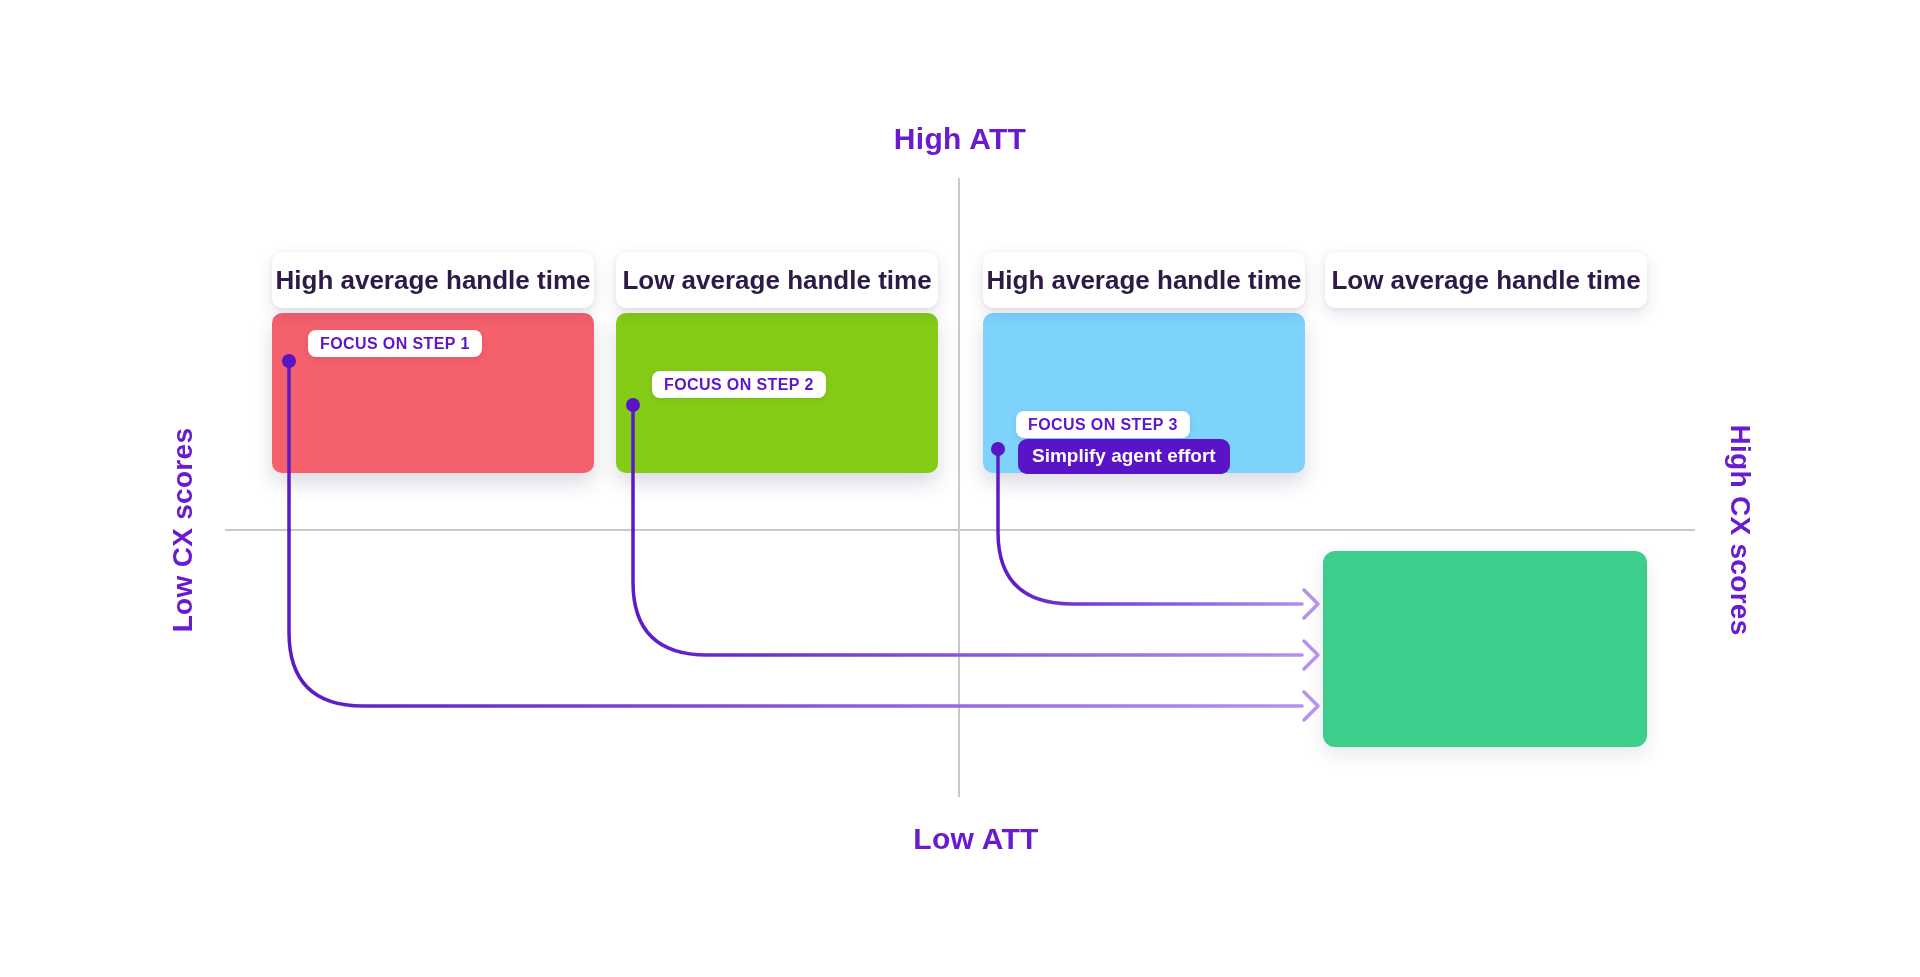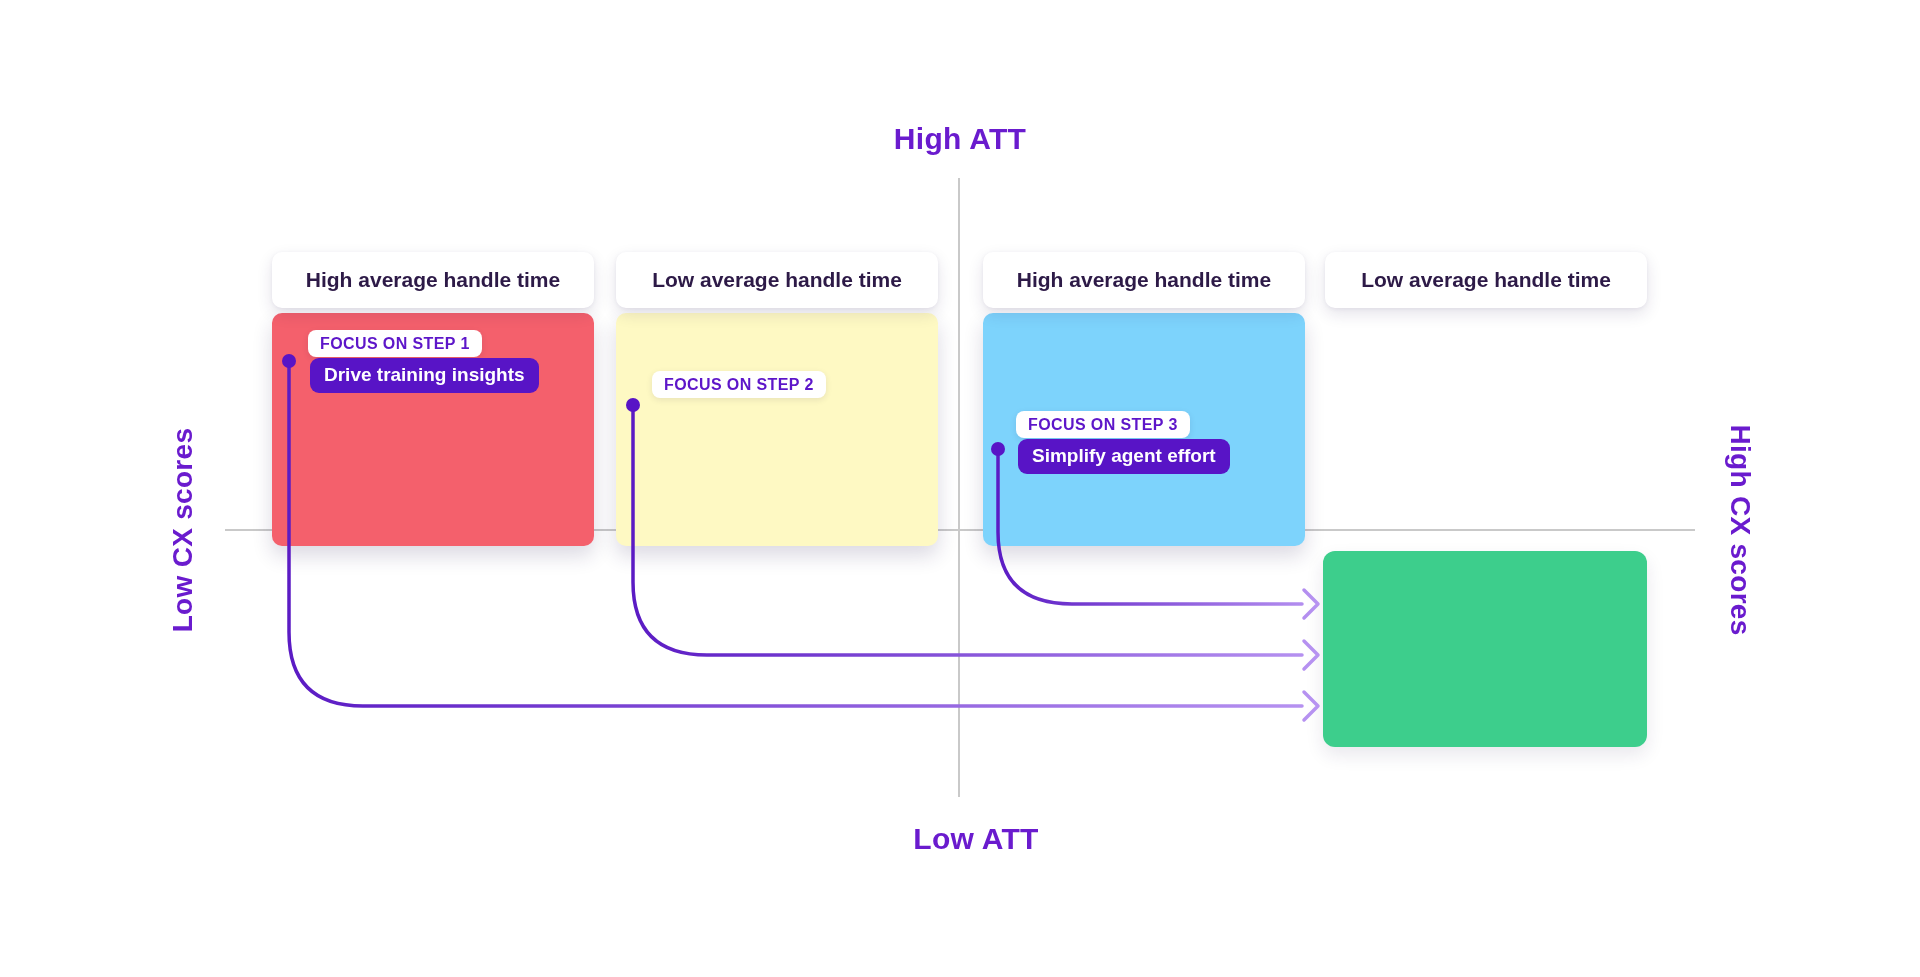--- a/index.html
+++ b/index.html
@@ -44,29 +44,29 @@
   .col-2 { left: 616px; }
   .col-3 { left: 983px; }
   .col-4 { left: 1325px; }
 
   .header-card {
     height: 56px;
     background: #ffffff;
     border-radius: 10px;
     box-shadow: 0 6px 16px rgba(40,25,80,0.12), 0 1px 4px rgba(40,25,80,0.06);
     display: flex; align-items: center; justify-content: center;
-    font-size: 21px; font-weight: 700;
+    font-size: 26px; font-weight: 700;
     color: var(--header-text-color, #2d1a47);
     white-space: nowrap;
     position: relative; z-index: 2;
   }
 
   .color-box {
     position: absolute; left: 0; top: 61px;
-    width: 322px; height: 233px;
+    width: 322px; height: 160px;
     border-radius: 10px;
     box-shadow: 0 10px 20px rgba(40,25,80,0.16);
     z-index: 1;
   }
 
   .badges { position: absolute; z-index: 3; }
   .col-1 .badges { left: 36px; top: 17px; }
   .col-2 .badges { left: 36px; top: 58px; }
   .col-3 .badges { left: 33px; top: 98px; }
 
@@ -123,32 +123,29 @@
 
   <div class="col col-1">
     <div class="header-card">
       <span>High average handle time</span>
     </div>
     <div class="color-box" style="background-color: rgb(244, 96, 108);">
       <div class="badges">
         <div class="tag-row">
           <span class="tag">FOCUS ON STEP 1</span>
         </div>
-        <div class="action-row">
-          <span class="action">Drive training insights</span>
-        </div>
       </div>
     </div>
   </div>
 
   <div class="col col-2">
     <div class="header-card">
       <span>Low average handle time</span>
     </div>
-    <div class="color-box" style="background-color: #fef9c3;">
+    <div class="color-box" style="background-color: #84cc16;">
       <div class="badges">
         <div class="tag-row">
           <span class="tag">FOCUS ON STEP 2</span>
         </div>
       </div>
     </div>
   </div>
 
   <div class="col col-3">
     <div class="header-card">

